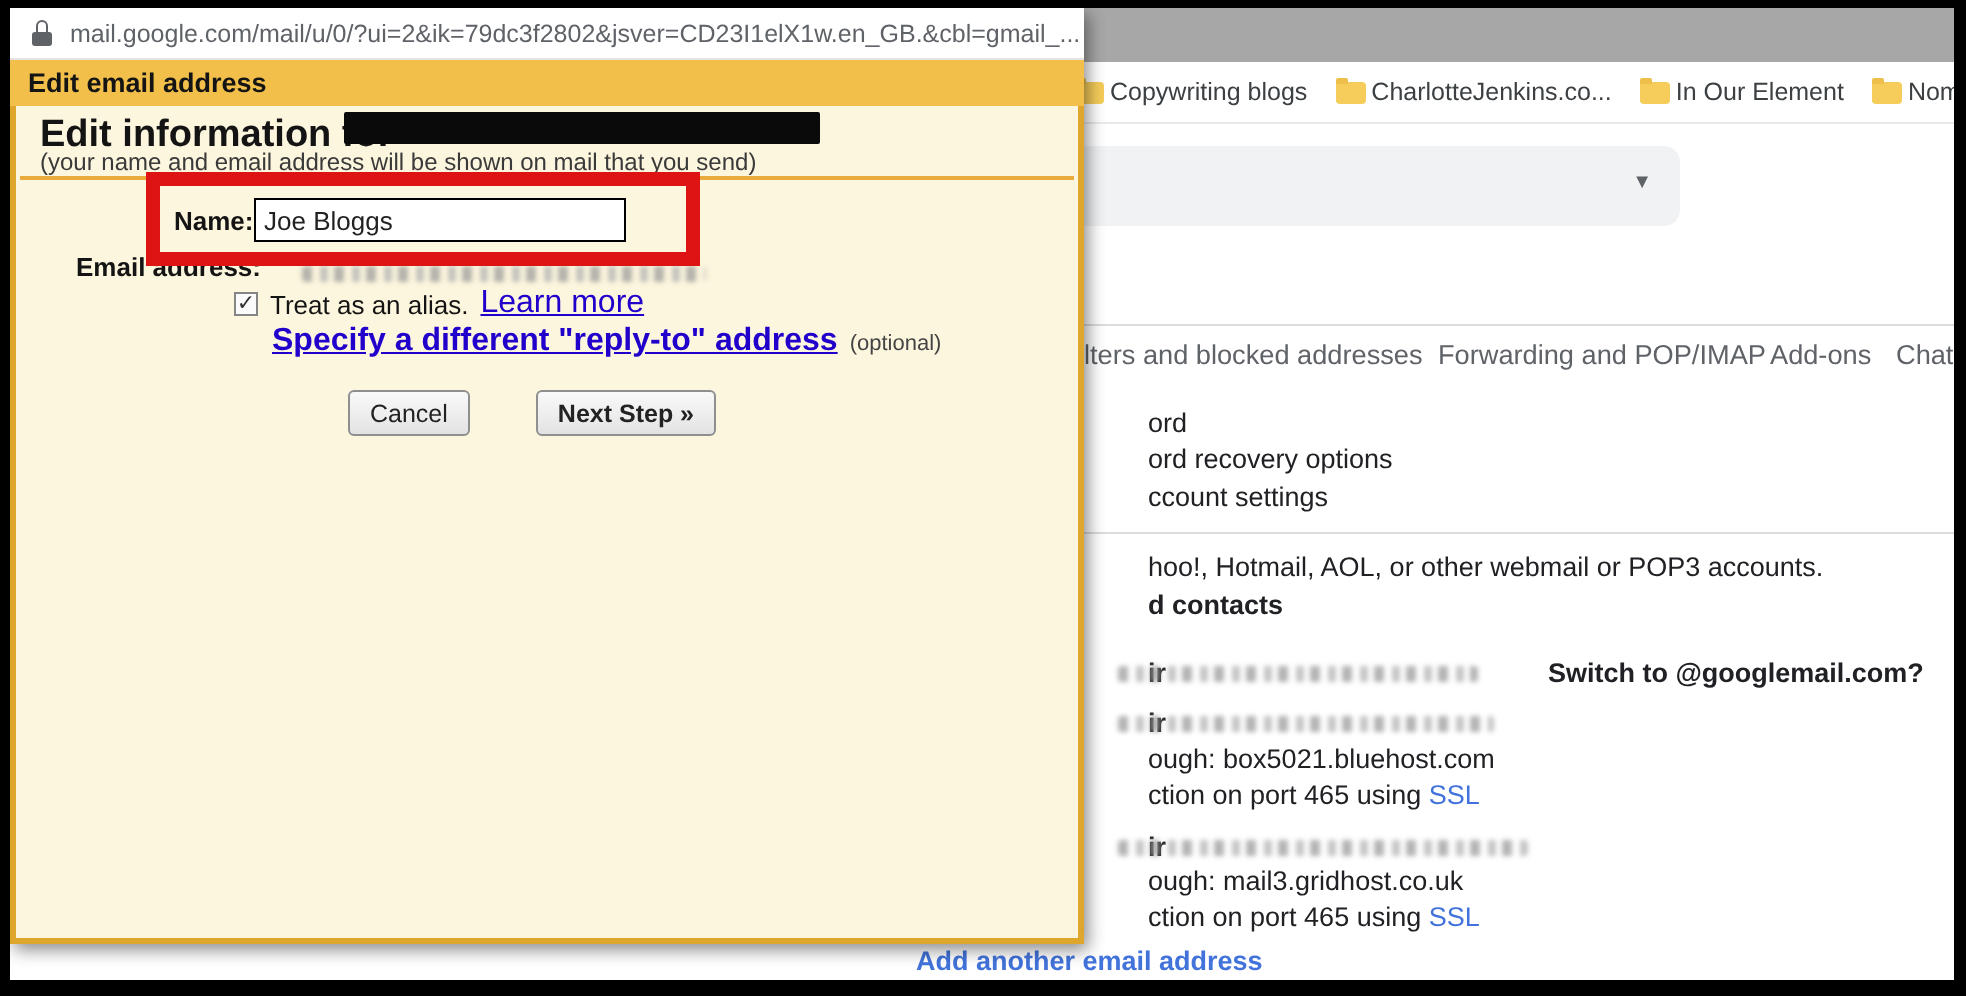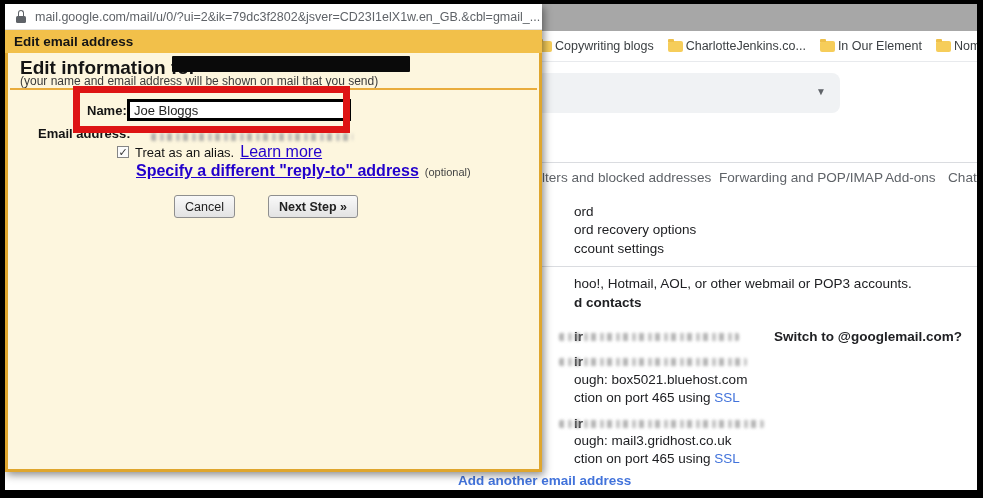--- a/index.html
+++ b/index.html
@@ -21,21 +21,21 @@
   .dlg-header { left:0; top:26px; width:537px; height:23px; background:#F2C04A;
                 font-size:13.5px; font-weight:bold; color:#141414; padding:4px 0 0 9px; }
   .dlg-body { left:0; top:49px; width:537px; height:419px; background:#FDF6DE;
               border:3px solid #DFA62E; border-top:none; }
   .dlg-heading { left:15px; top:53px; font-size:19px; font-weight:bold; color:#141414; }
   .redact-bar { left:167px; top:52px; width:238px; height:16px; background:#0a0a0a; border-radius:1px; }
   .dlg-sub { left:15px; top:70px; font-size:12px; color:#3a3a3a; }
   .hr-gold { left:5px; top:84px; width:527px; height:2px; background:#E9AC3C; }
   .red-box { left:68px; top:82px; width:277px; height:47px; border:7px solid #DE1414; z-index:6; }
   .name-label { left:82px; top:99px; font-size:13px; font-weight:bold; color:#141414; z-index:5; }
-  .name-input { left:122px; top:95px; width:224px; height:22px; border:3px solid #000000;
+  .name-input { left:122px; top:95px; width:186px; height:22px; border:1px solid #000000;
                 background:#fff; font-size:13px; color:#222; padding:0 4px;
                 font-family:"Liberation Sans", sans-serif; z-index:5; }
   .email-label { left:33px; top:122px; font-size:13px; font-weight:bold; color:#141414; }
   .smudge { height:8px; border-radius:2px; filter:blur(1.4px); opacity:.75;
             background:repeating-linear-gradient(90deg,#9a9a9a 0 5px,transparent 5px 9px,#b0b0b0 9px 13px,transparent 13px 16px); }
   .email-smudge { left:146px; top:129px; width:202px; }
   .alias-row { left:112px; top:139px; display:flex; align-items:center; gap:6px; font-size:13px; color:#141414; }
   .cb { width:12px; height:12px; border:1px solid #858585; background:#fbfbfb;
         font-size:11px; line-height:11px; text-align:center; color:#333; }
   .plink { color:#2200CC; text-decoration:underline; font-size:16px; cursor:pointer; }

